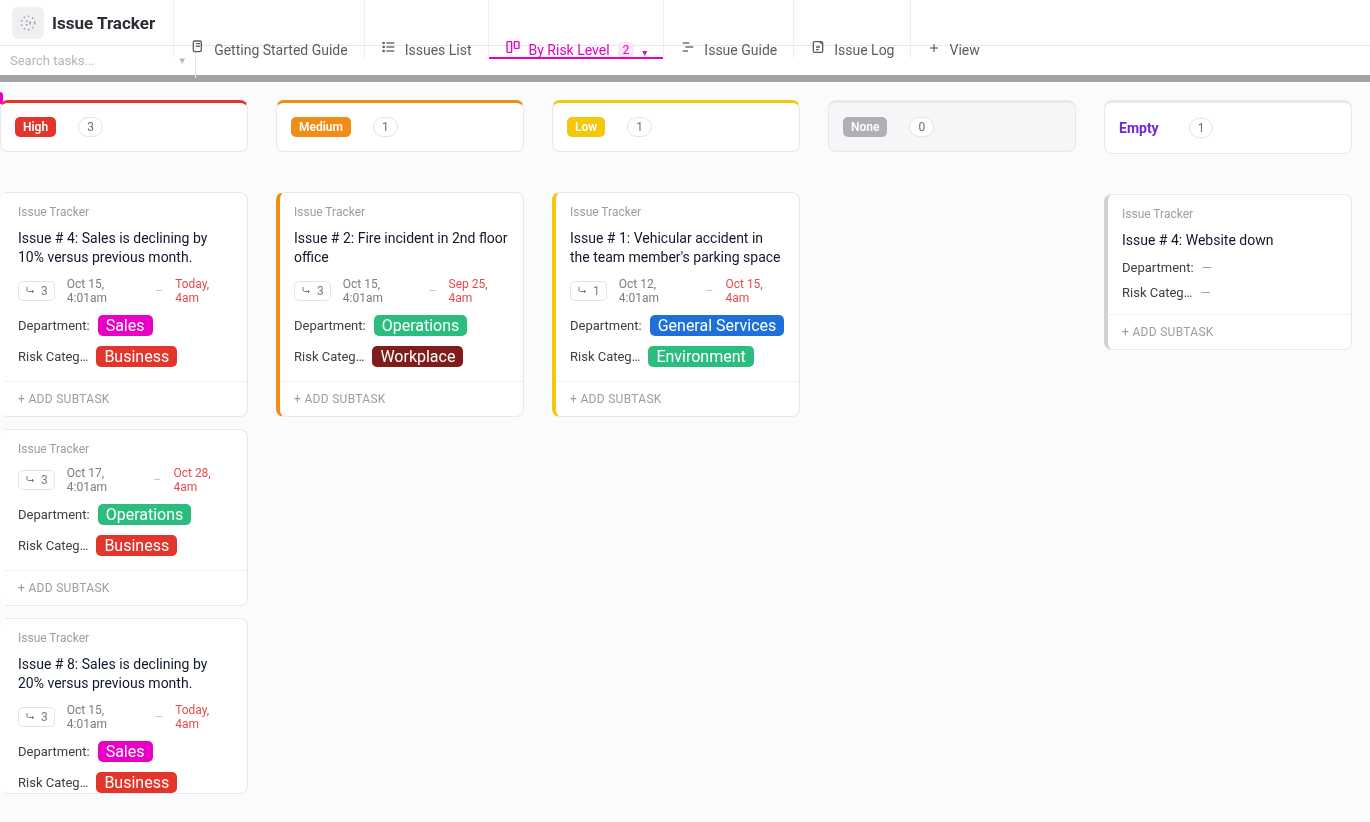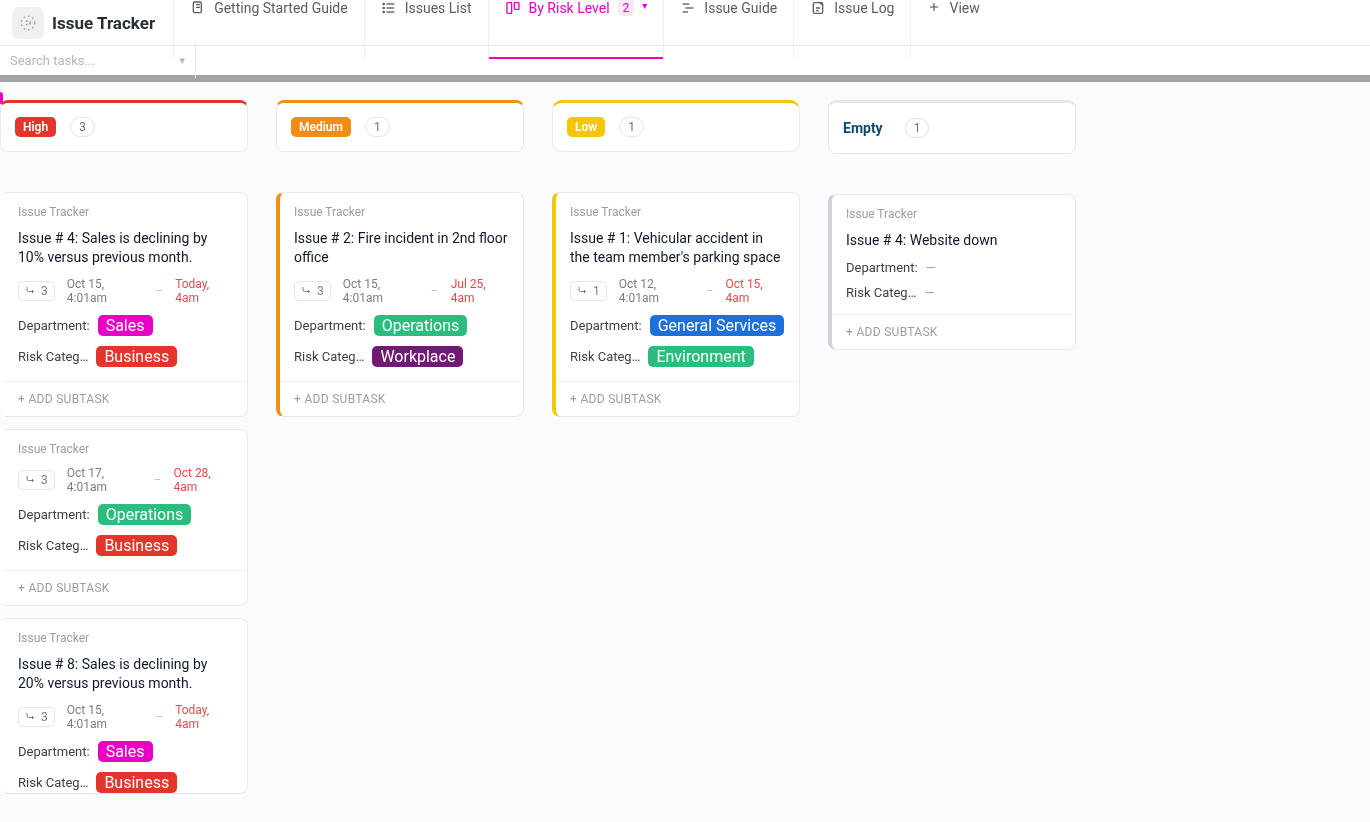--- a/index.html
+++ b/index.html
@@ -23,21 +23,21 @@
   .space-chip {
     display:flex; align-items:center; gap:8px; padding-right:18px;
   }
   .space-icon {
     width:32px;height:32px;border-radius:6px;background:#f0f0f2;
     display:flex;align-items:center;justify-content:center;color:#9ea0a6;
   }
   .space-title { font-size:17px; font-weight:700; }
 
   .tab {
-    display:flex; align-items:flex-start; gap:8px;
+    display:flex; align-items:flex-end; gap:8px;
     height:58px; padding:0 16px;
     color:#5a5d66; font-size:14px;
     border-left:1px solid #eceef0;
     cursor:pointer;
     position:relative;
   }
   .tab.active { color:#e800c4; }
   .tab.active::after{
     content:""; position:absolute; left:0; right:0; bottom:-1px; height:2px;
     background:#e800c4;
@@ -66,34 +66,34 @@
     display:flex;gap:28px;
     padding:18px 0 40px 0;
     align-items:flex-start;
     overflow-x:auto;
     background:#fafbfc;
     min-height:calc(100% - 82px);
   }
   .column{ flex:0 0 248px; }
   .col-header{
     background:#fff;border:1px solid #e8e8ea;border-radius:8px;
-    padding:14px;display:flex;align-items:center;gap:14px;
+    padding:14px;display:flex;align-items:center;gap:22px;
     border-top-width:3px;
   }
   .col-header .pill{
     color:#fff;font-size:12px;font-weight:600;
     padding:3px 8px;border-radius:5px;
   }
   .col-header .count{
     background:#fff;border:1px solid #e3e4e8;color:#6b6e77;
     font-size:12px;border-radius:999px;padding:2px 8px;
   }
   .col-header.none .pill{ background:#aeb0b7; }
   .col-header.none{ background:#f6f6f8; }
-  .col-header.empty .pill{ background:transparent;color:#0c4a6e;font-size:14px;font-weight:700;padding-left:0; }
+  .col-header.empty .pill{ background:transparent;color:#6d28d9;font-size:14px;font-weight:700;padding-left:0; }
   .col-header.empty{ border-top-color:#e8e8ea; }
 
   .cards{ display:flex;flex-direction:column;gap:12px;margin-top:40px; }
 
   .card{
     background:#fff;border:1px solid #e8e8ea;border-radius:8px;
     padding:12px 14px 0 14px;
     border-left-width:4px;
     display:flex;flex-direction:column;gap:10px;
     font-size:13px;
@@ -303,36 +303,36 @@
           <div class="daterow">
             <span class="subt">
               <svg width="12" height="12" viewBox="0 0 24 24" fill="none" stroke="currentColor" stroke-width="2">
                 <path d="M4 4v6a3 3 0 0 0 3 3h10"></path>
                 <polyline points="14 10 17 13 14 16"></polyline>
               </svg>
               <span>3</span>
             </span>
             <span>Oct 15, 4:01am</span>
             <span class="sep">–</span>
-            <span class="due-red">Jul 25, 4am</span>
+            <span class="due-red">Sep 25, 4am</span>
           </div>
           <div class="kv">
             <span class="k">Department:</span>
             <span class="tag" style="background:#2bbd7e">Operations</span>
           </div>
           <div class="kv">
             <span class="k">Risk Categ…</span>
-            <span class="tag" style="background:#701a75">Workplace</span>
-          </div>
-          <div class="addsub">+ ADD SUBTASK</div>
-        </div>
-      </div>
-    </div>
-    <div class="column">
-      <div class="col-header" style="border-top-color: rgb(245, 198, 10); border-radius: 10px;">
+            <span class="tag" style="background:#7f1d1d">Workplace</span>
+          </div>
+          <div class="addsub">+ ADD SUBTASK</div>
+        </div>
+      </div>
+    </div>
+    <div class="column">
+      <div class="col-header" style="border-top-color: rgb(245, 198, 10);">
         <span class="pill" style="background:#f5c60a">Low</span>
         <span class="count">1</span>
       </div>
       <div class="cards">
         <div class="card" style="border-left-color: rgb(245, 198, 10);">
           <div class="crumb">Issue Tracker</div>
           <div class="title">Issue # 1: Vehicular accident in the team member's parking space</div>
           <div class="daterow">
             <span class="subt">
               <svg width="12" height="12" viewBox="0 0 24 24" fill="none" stroke="currentColor" stroke-width="2">
@@ -349,20 +349,27 @@
             <span class="k">Department:</span>
             <span class="tag" style="background:#1e6fd9">General Services</span>
           </div>
           <div class="kv">
             <span class="k">Risk Categ…</span>
             <span class="tag" style="background:#2bbd7e">Environment</span>
           </div>
           <div class="addsub">+ ADD SUBTASK</div>
         </div>
       </div>
+    </div>
+    <div class="column">
+      <div class="col-header none" style="border-top-color: rgb(232, 232, 234);">
+        <span class="pill" style="background:#aeb0b7">None</span>
+        <span class="count">0</span>
+      </div>
+      <div class="cards"></div>
     </div>
     <div class="column">
       <div class="col-header empty" style="border-top-color: rgb(232, 232, 234);">
         <span class="pill" style="background:transparent">Empty</span>
         <span class="count">1</span>
       </div>
       <div class="cards">
         <div class="card" style="border-left-color: rgb(208, 210, 216);">
           <div class="crumb">Issue Tracker</div>
           <div class="title">Issue # 4: Website down</div>

